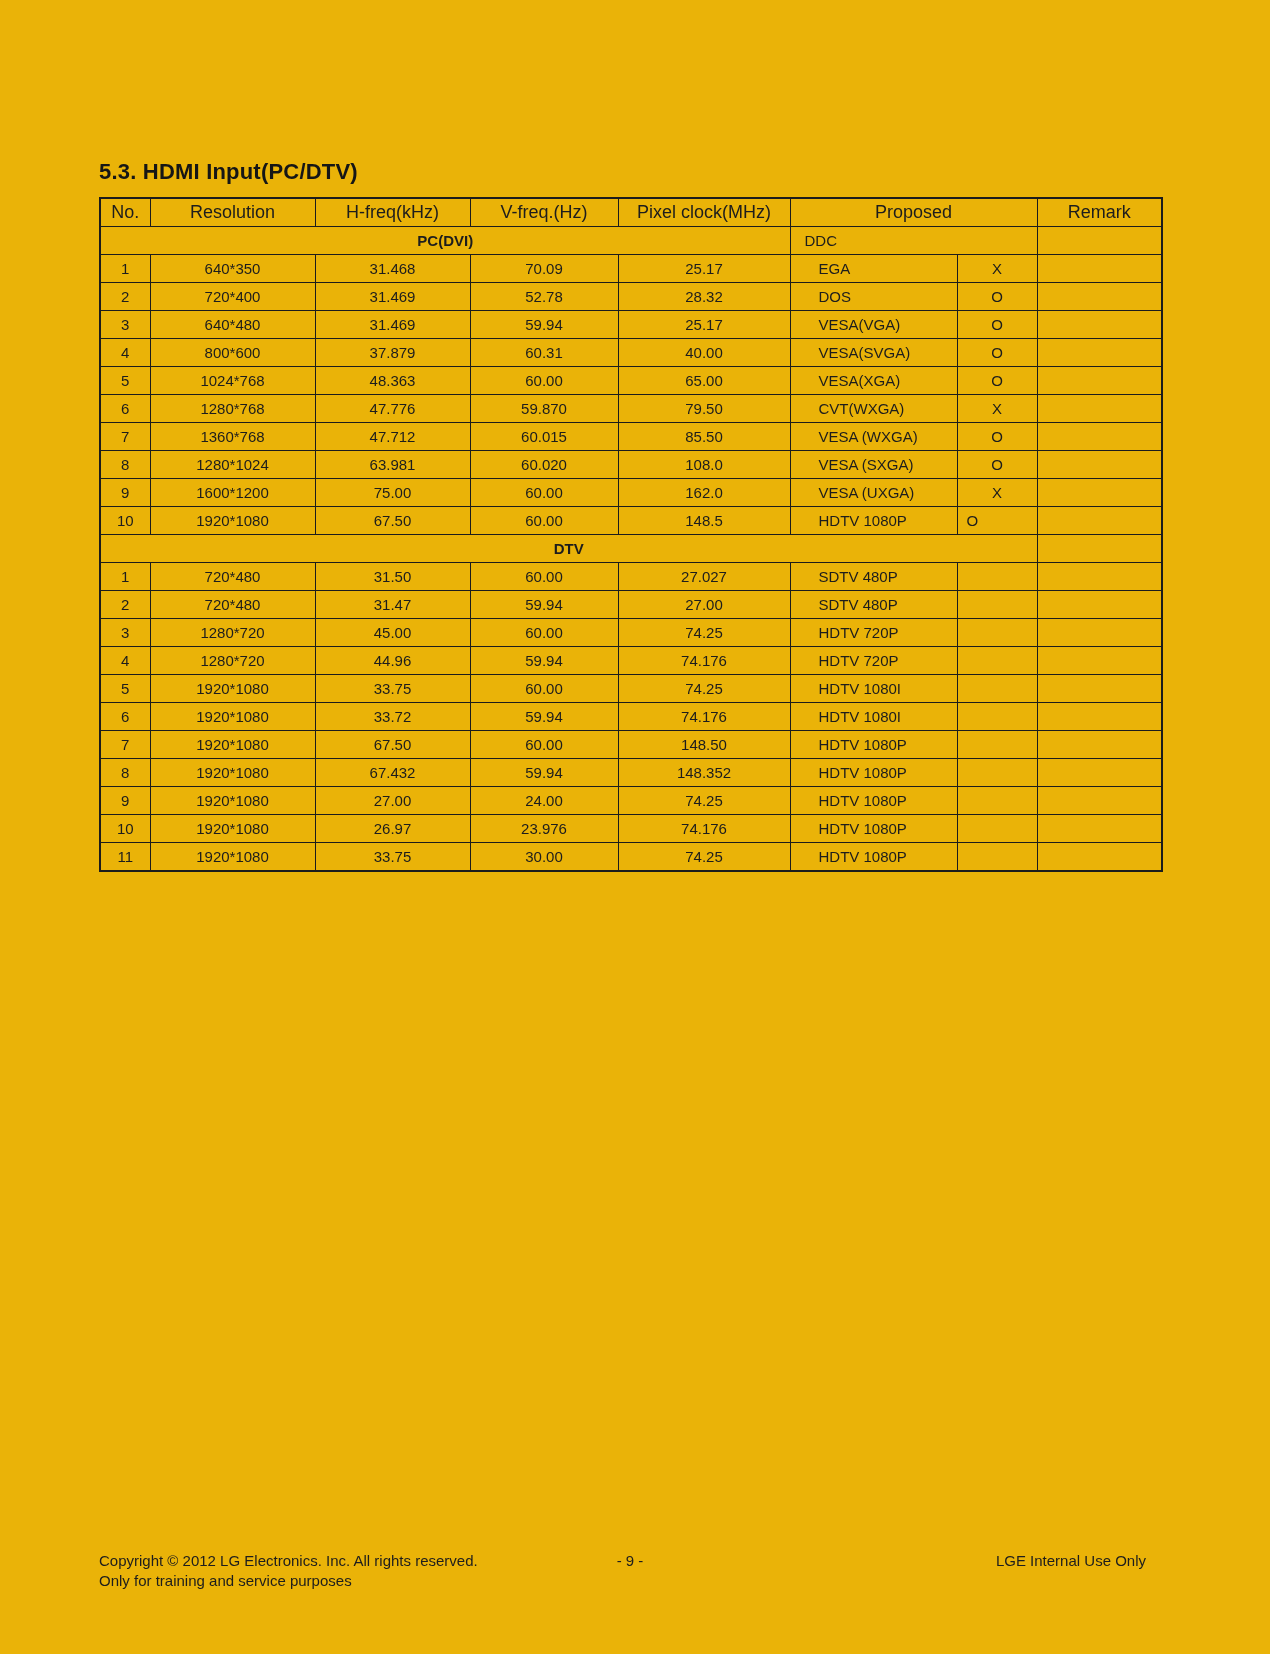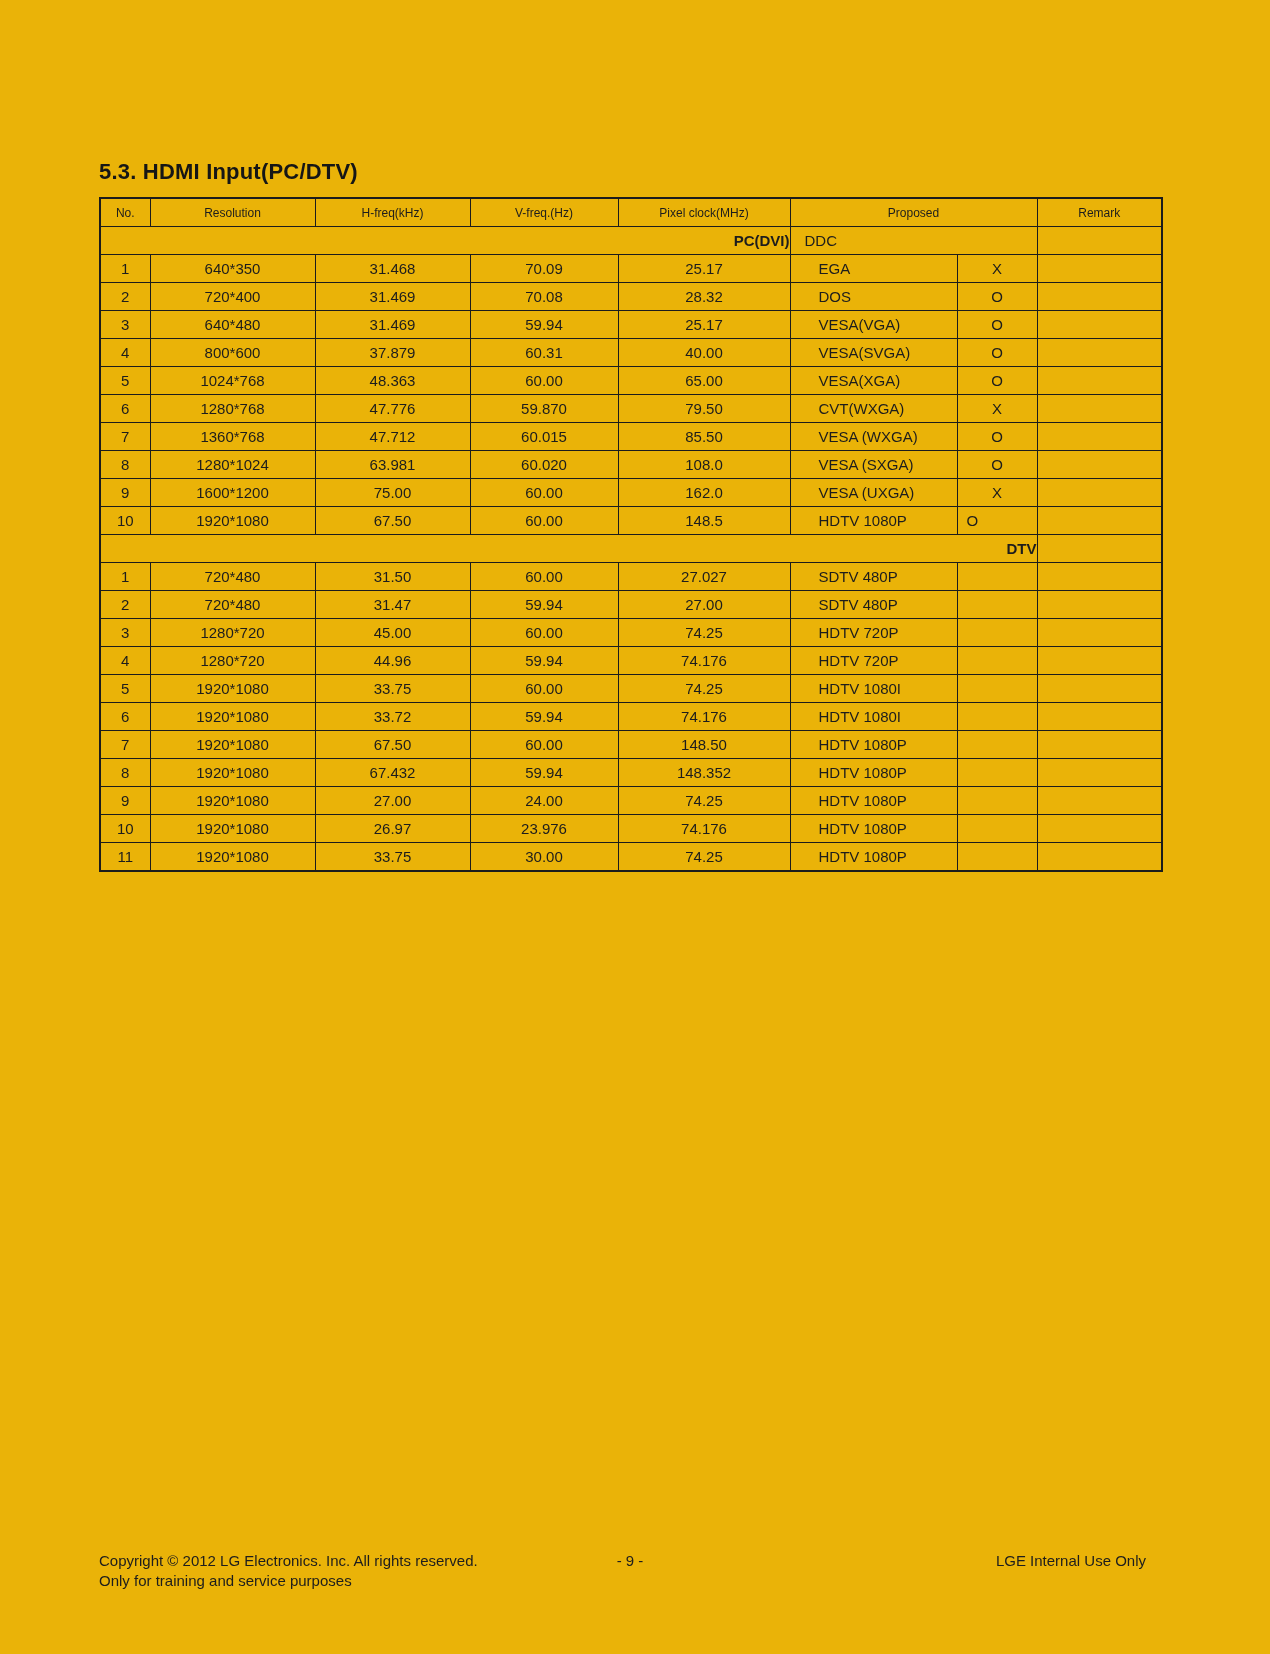--- a/index.html
+++ b/index.html
@@ -33,23 +33,23 @@
   table.spec th, table.spec td {
     border: 1px solid #1c1c1c;
     height: 27px;
     padding: 0;
     vertical-align: middle;
     text-align: center;
     font-weight: normal;
     white-space: nowrap;
     overflow: hidden;
   }
-  table.spec th { font-size: 12px; }
+  table.spec th { font-size: 18px; }
   table.spec td.sec {
-    text-align: right;
+    text-align: center;
     font-weight: bold;
   }
   table.spec td.note { text-align: left; padding-left: 14px; }
   table.spec td.prop { text-align: left; padding-left: 28px; }
   table.spec td.mark-left { text-align: left; padding-left: 9px; }
   .footer {
     position: absolute;
     left: 99px;
     top: 1551px;
     width: 1063px;
@@ -103,21 +103,21 @@
             <td class="num">70.09</td>
             <td class="num">25.17</td>
             <td class="prop">EGA</td>
             <td class="mark">X</td>
             <td class="rm"></td>
           </tr>
           <tr>
             <td class="no">2</td>
             <td class="res">720*400</td>
             <td class="num">31.469</td>
-            <td class="num">70.08</td>
+            <td class="num">52.78</td>
             <td class="num">28.32</td>
             <td class="prop">DOS</td>
             <td class="mark">O</td>
             <td class="rm"></td>
           </tr>
           <tr>
             <td class="no">3</td>
             <td class="res">640*480</td>
             <td class="num">31.469</td>
             <td class="num">59.94</td>

